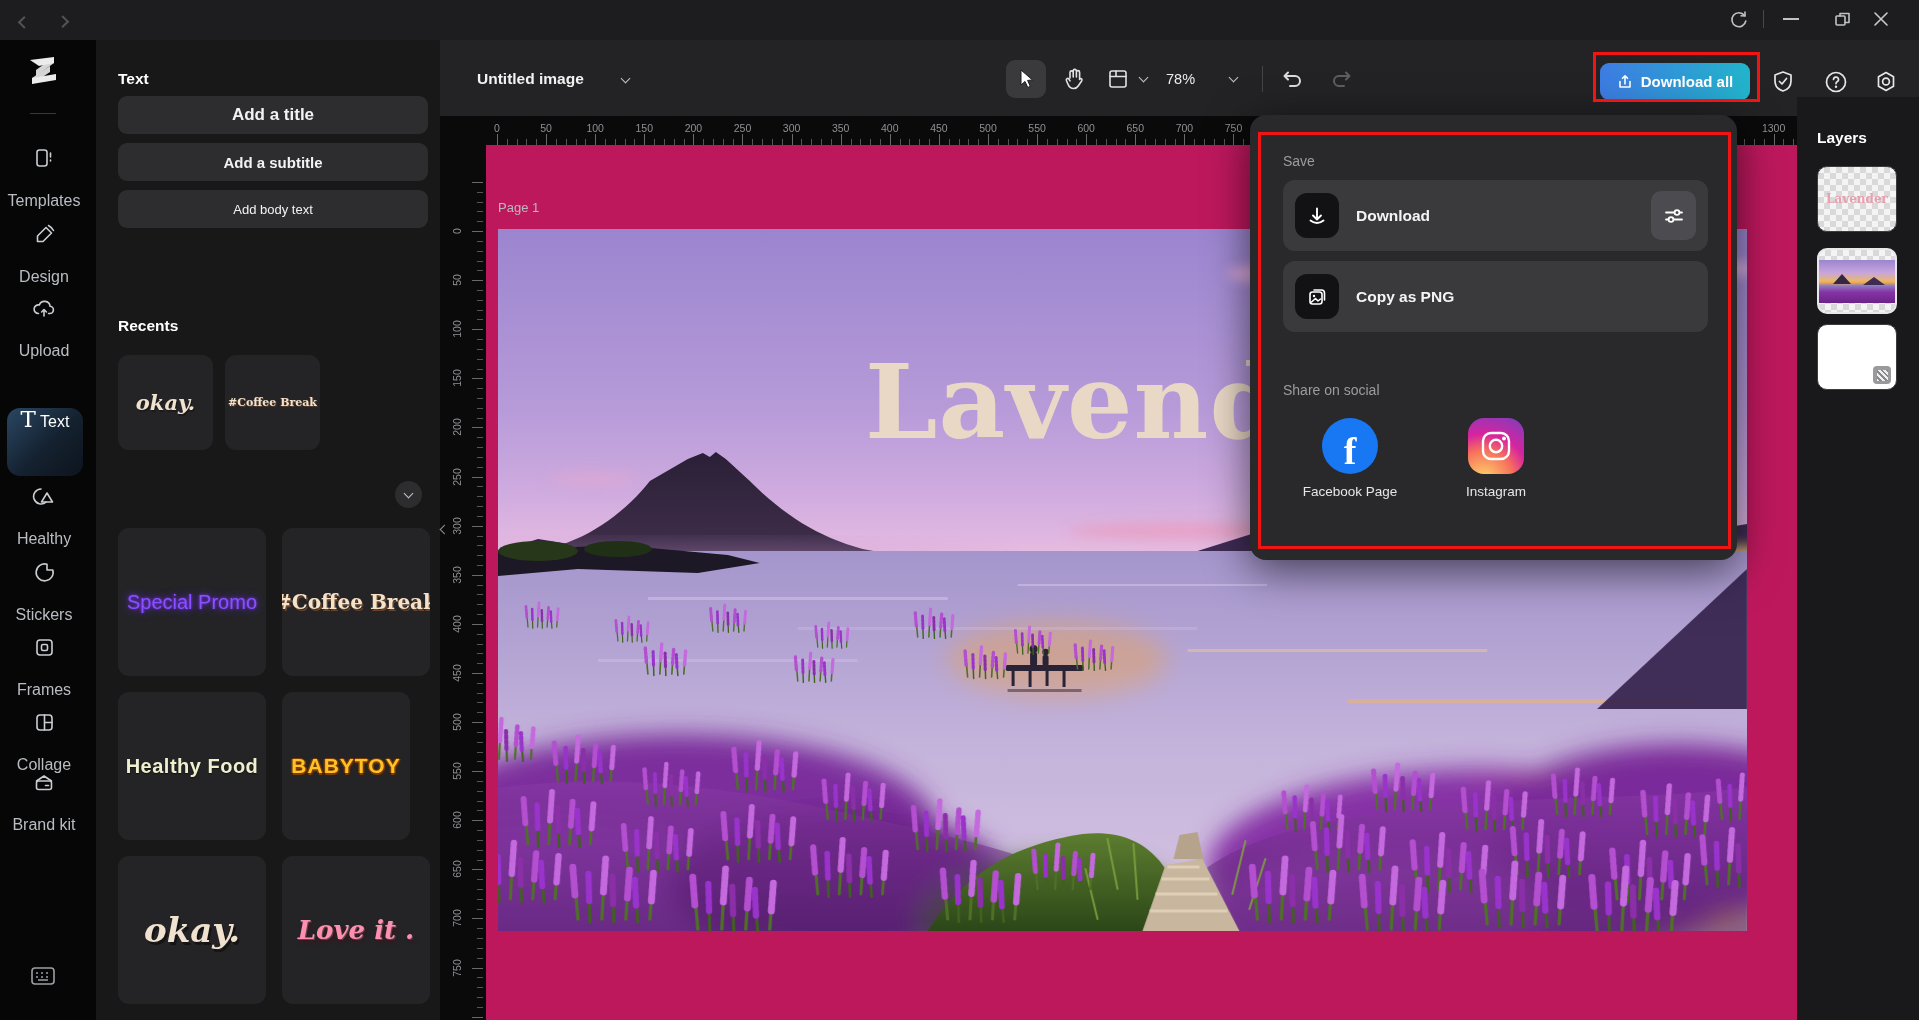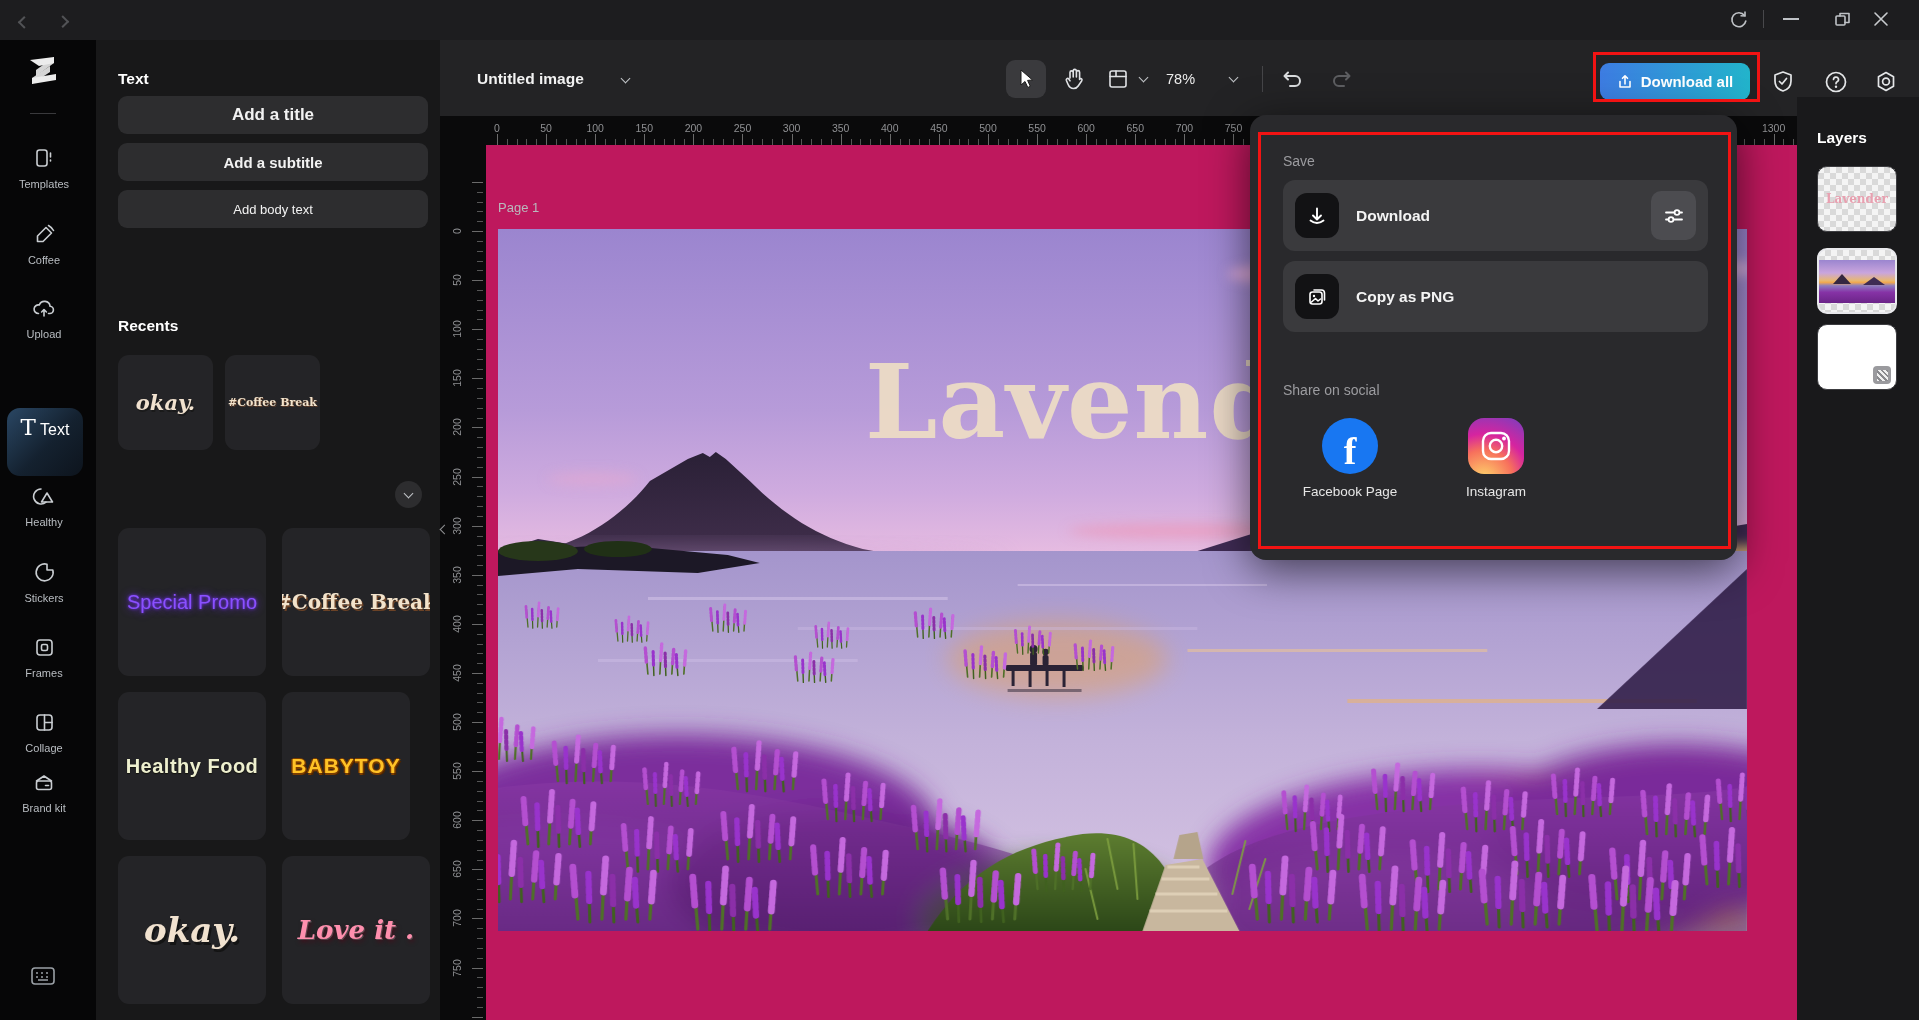--- a/index.html
+++ b/index.html
@@ -7,21 +7,21 @@
   .stage{position:relative;width:1919px;height:1020px;overflow:hidden;background:#232325;color:#e8e8e8}
   .abs{position:absolute}
   .ic{stroke:#c9cdd1;fill:none;stroke-width:1.6;stroke-linecap:round;stroke-linejoin:round}
   
   .topbar{left:0;top:0;width:1919px;height:40px;background:#1d1d1f}
   .navchev{width:9px;height:9px;border-left:2px solid #525356;border-bottom:2px solid #525356;display:inline-block}
   .chev{width:7px;height:7px;border-right:1.6px solid #c2c5c9;border-bottom:1.6px solid #c2c5c9;display:inline-block;transform:rotate(45deg)}
   
   .sidebar{left:0;top:40px;width:96px;height:980px;background:#060607}
   .sbitem{left:2px;width:84px;text-align:center;cursor:pointer}
-  .sbitem .lbl{font-size:11px;color:#b9bdc2;display:block;margin-top:3px;line-height:1.3}
+  .sbitem .lbl{font-size:16px;color:#b9bdc2;display:block;margin-top:17px;line-height:1.3}
   .sbactive{left:7px;width:76px;height:68px;border-radius:13px;background:linear-gradient(135deg,#2a4764 0%,#14212f 55%,#0d141d 100%)}
   .sbactive .lbl{color:#fff}
   
   .panel{left:96px;top:40px;width:344px;height:980px;background:#181819}
   .pbtn{left:22px;width:310px;background:#2d2d2f;border-radius:9px;color:#f2f2f2;display:flex;align-items:center;justify-content:center;cursor:pointer}
   .card{background:#242427;border-radius:11px;display:flex;align-items:center;justify-content:center;cursor:pointer;overflow:hidden}
   .st-okay-sm{font-family:"DejaVu Serif",serif;font-style:italic;font-weight:bold;font-size:21px;color:#f1e2cf;text-shadow:1px 2px 0 #1a1a1a}
   .st-coffee-sm{font-family:"DejaVu Serif",serif;font-weight:bold;font-size:11px;color:#f3e3cb;text-shadow:1px 1px 0 #5a3a28}
   .st-promo{font-size:20px;color:#8a50ff;text-shadow:0 0 8px #6a2be0,0 0 3px #7b3bff}
   .st-coffee{font-family:"DejaVu Serif",serif;font-weight:bold;font-size:20px;color:#f3e3cb;text-shadow:1.5px 1.5px 0 #6b4226}
@@ -87,31 +87,31 @@
           <rect class="ic" x="4" y="3" width="10" height="16" rx="2.5"></rect>
           <path class="ic" d="M17.5 6 v4 M17.5 13 v1"></path>
         </svg>
       <span class="lbl">Templates</span>
     </div>
     <div class="abs sbitem" style="top:183px">
       <svg width="23" height="23" viewBox="0 0 23 23">
           <path class="ic" d="M13 4.5 L18.5 10 L10 18.5 H4.5 V13 Z"></path>
           <path class="ic" d="M15.5 2.5 Q19 4.5 20.5 7.5"></path>
         </svg>
-      <span class="lbl">Coffee</span>
+      <span class="lbl">Design</span>
     </div>
     <div class="abs sbitem" style="top:257px">
       <svg width="24" height="23" viewBox="0 0 24 23">
           <path class="ic" d="M6.5 16.5 a4.3 4.3 0 1 1 .8-8.5 a5.6 5.6 0 0 1 10.8 1.3 a3.6 3.6 0 0 1 -.6 7.2 h-1"></path>
           <path class="ic" d="M12 19 v-6 M9.6 15 L12 12.5 L14.4 15"></path>
         </svg>
       <span class="lbl">Upload</span>
     </div>
     <div class="abs sbactive" style="top:368px">
-      <div style="text-align:center;padding-top:8px">
+      <div style="text-align:center;">
         <span style="font-family:'DejaVu Serif',serif;font-size:23px;color:#fff;line-height:1">T</span>
         <span class="lbl">Text</span>
       </div>
     </div>
     <div class="abs sbitem" style="top:445px">
       <svg width="24" height="23" viewBox="0 0 24 23">
           <path class="ic" d="M9 4 a7.5 7.5 0 1 0 5 13.2"></path>
           <path class="ic" d="M15 8 L20.5 17 H9.5 Z"></path>
         </svg>
       <span class="lbl">Healthy</span>

